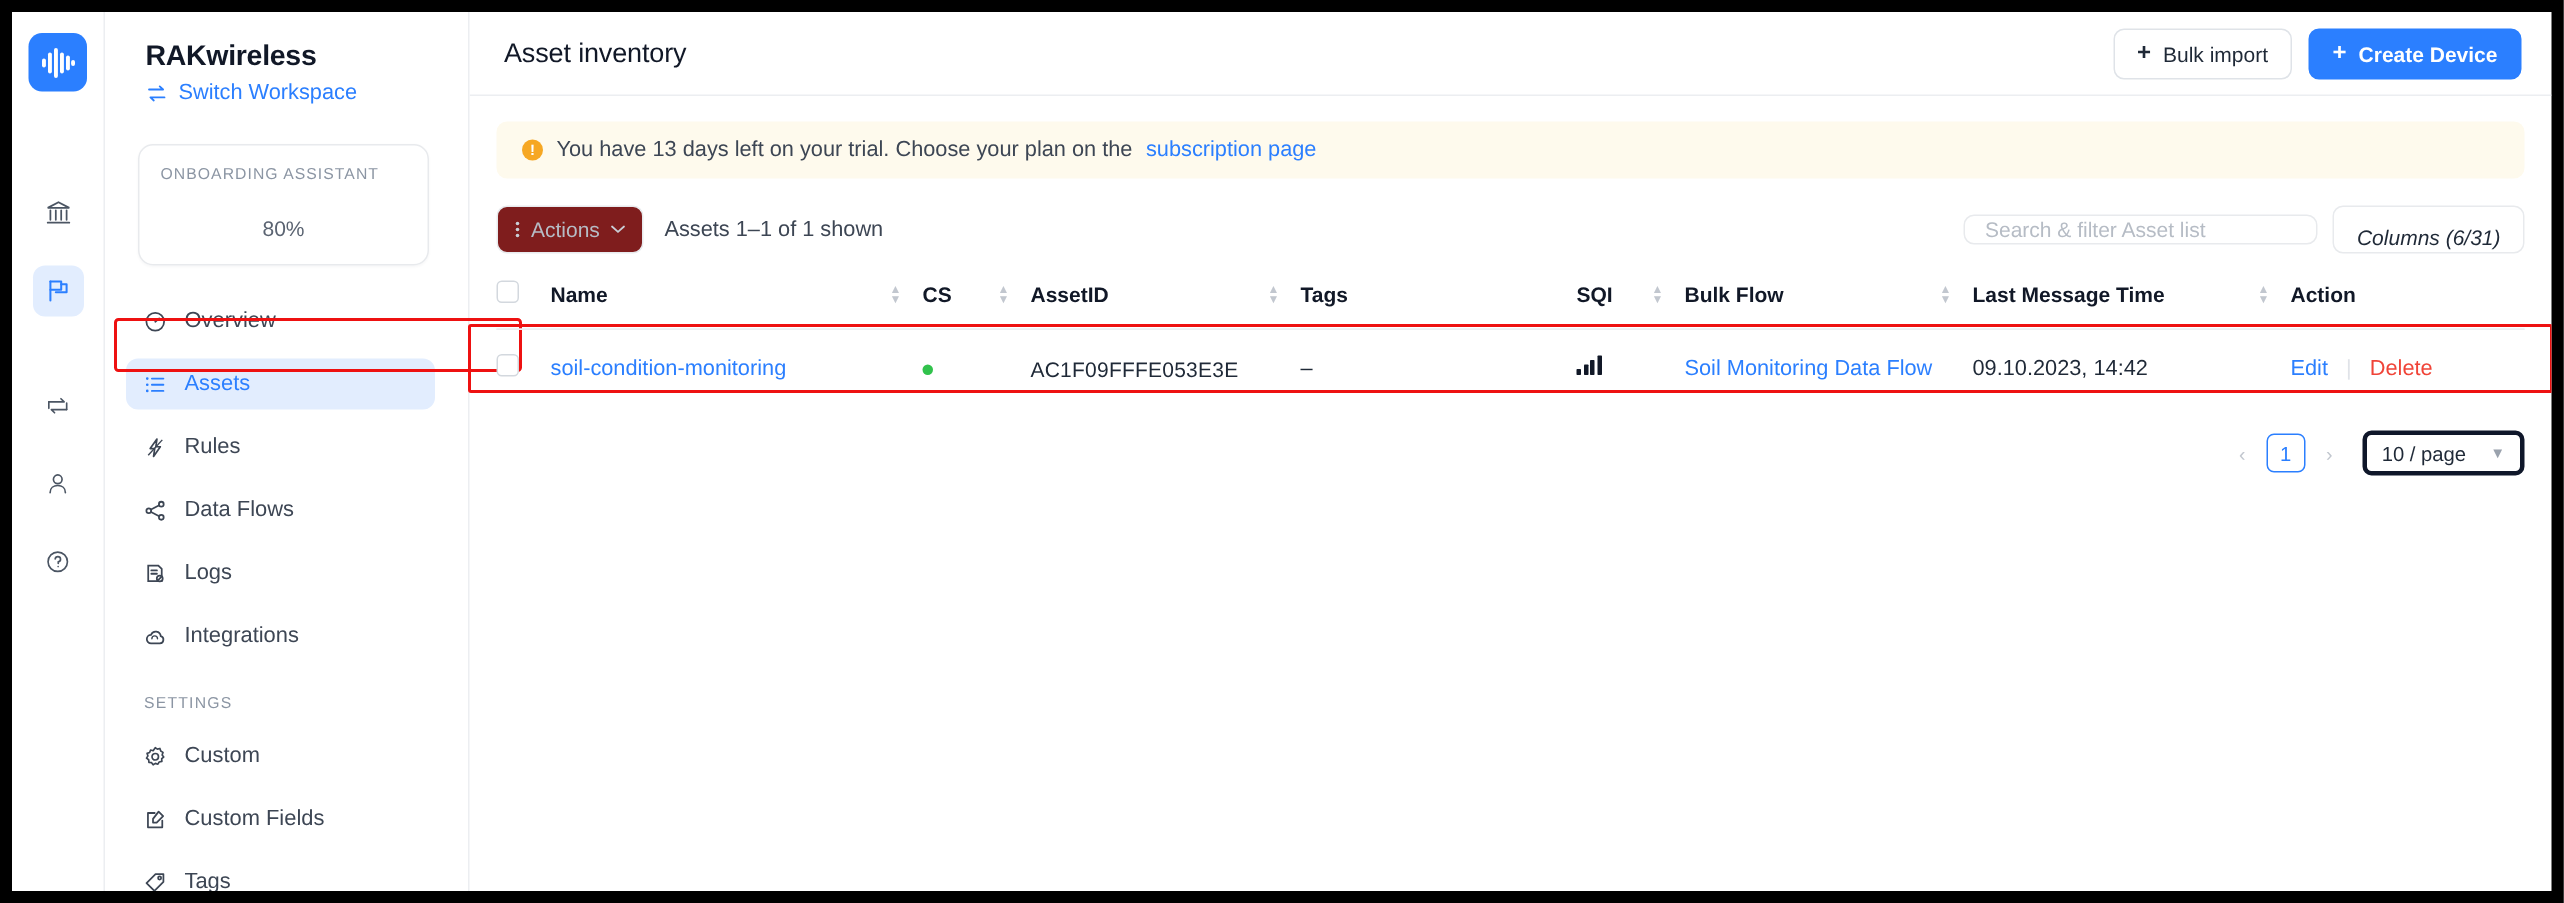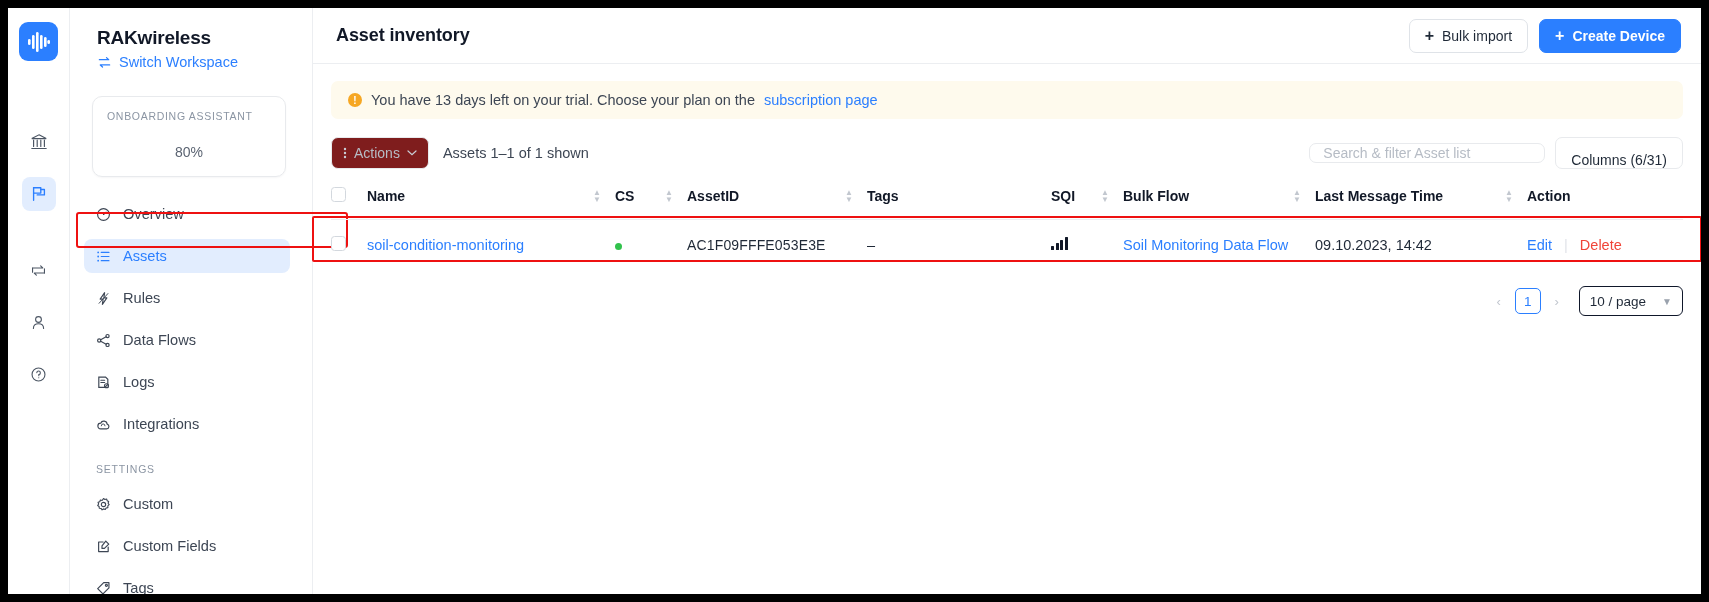--- a/index.html
+++ b/index.html
@@ -109,21 +109,21 @@
   }
 
   
   .main { flex: 1; display: flex; flex-direction: column; min-width: 0; }
   .topbar {
     height: 56px; flex: none;
     border-bottom: 1px solid #eceef1;
     display: flex; align-items: center;
     padding: 0 20px 0 23px;
   }
-  .page-title { font-size: 18px; font-weight: bold; color: #111827; letter-spacing: -.1px; }
+  .page-title { font-size: 18px; font-weight: normal; color: #111827; letter-spacing: -.1px; }
   .topbar-actions { margin-left: auto; display: flex; align-items: center; gap: 11px; }
   .btn {
     height: 34px; border-radius: 7px;
     display: flex; align-items: center; gap: 8px;
     padding: 0 15px; font-size: 14px; cursor: pointer;
     white-space: nowrap;
   }
   .btn-outline { border: 1px solid #dfe3e8; background: #fff; color: #1f2937; font-weight: 500; }
   .btn-primary { background: #2b7fff; color: #fff; font-weight: bold; border: 1px solid #2b7fff; }
   .plus { font-size: 16px; line-height: 1; font-weight: bold; }
@@ -161,21 +161,21 @@
   .search-box {
     width: 236px; height: 20px;
     border: 1px solid #e8eaed; border-radius: 7px;
     background: #fff; font-size: 14px; color: #b6bcc5;
     padding: 0 13px; font-family: inherit;
   }
   .search-box::placeholder { color: #b6bcc5; }
   .columns-btn {
     height: 32px; border: 1px solid #e8eaed; border-radius: 7px;
     background: #fff; font-size: 14px; color: #1f2937;
-    padding: 0 15px; display: flex; align-items: flex-end;
+    padding: 12px 15px; display: flex; align-items: flex-start; font-style: italic;
   }
 
   
   .table-wrap { padding: 0 18px; margin-top: 10px; position: relative; }
   table { width: 100%; border-collapse: collapse; table-layout: fixed; }
   thead th {
     font-size: 14px; font-weight: bold; color: #111827;
     text-align: left; padding: 8px 0 14px 0;
     border-bottom: 1px solid #eceef1;
     white-space: nowrap;
@@ -214,21 +214,21 @@
     display: flex; align-items: center; justify-content: flex-end;
     gap: 8px; padding: 16px 18px 0 18px;
   }
   .pg-arrow { color: #c2c7cf; font-size: 13px; width: 16px; text-align: center; }
   .pg-num {
     width: 26px; height: 26px; border: 1px solid #2b7fff; border-radius: 5px;
     color: #2b7fff; font-size: 13.5px;
     display: flex; align-items: center; justify-content: center;
   }
   .pg-size {
-    height: 30px; border: 1px solid #0f172a; border-radius: 6px;
+    height: 30px; border: 3px solid #0f172a; border-radius: 6px;
     display: flex; align-items: center; gap: 16px;
     padding: 0 10px; font-size: 13.5px; color: #1f2937;
     margin-left: 6px;
   }
   .chev { color: #9aa2ad; font-size: 10px; }
 
   svg { display: block; }
 </style>
 </head>
 <body>

